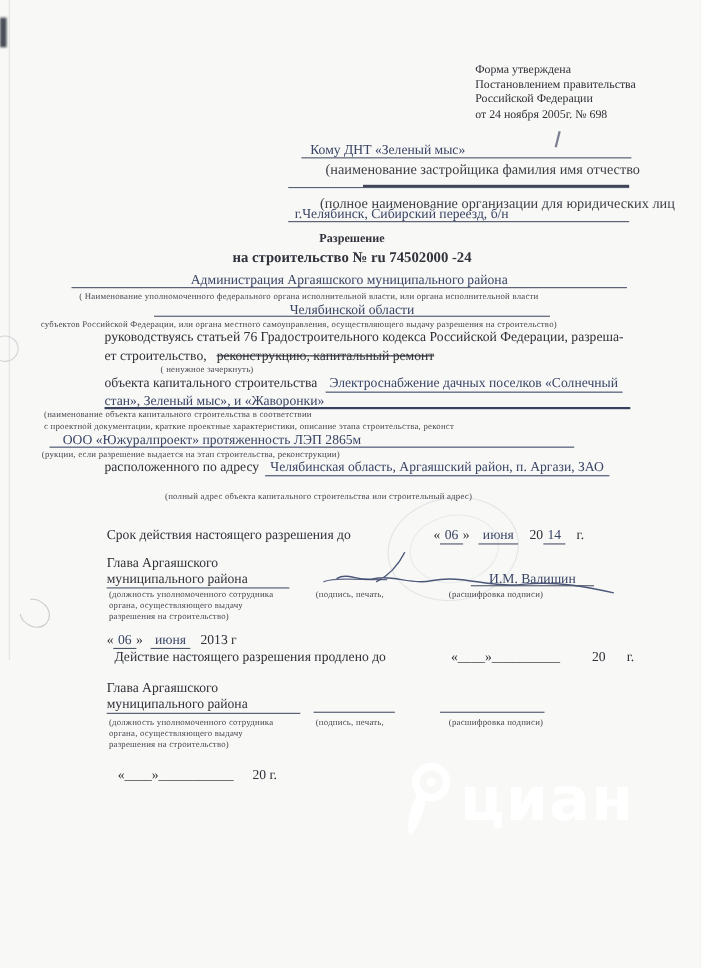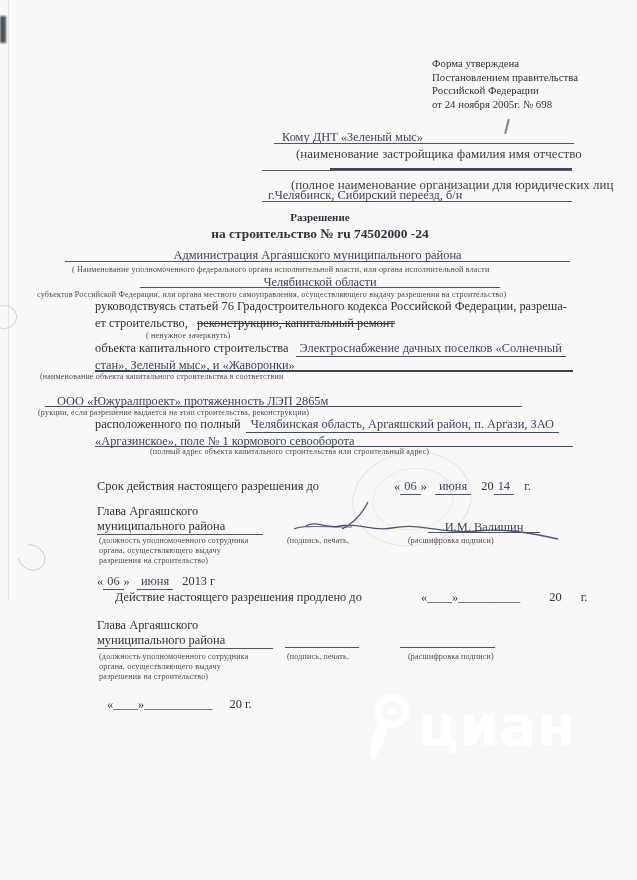--- a/index.html
+++ b/index.html
@@ -79,31 +79,29 @@
   <div class="abs cap" style="left:146px;top:331px;">( ненужное  зачеркнуть)</div>
 
   <div class="abs body-line" style="left:95px;top:341px;text-align:right;">
     <span>объекта капитального строительства</span>
     <span class="fill" style="display:inline-block;border-bottom:1.5px solid #404a6a;padding:0 4px;margin-left:4px;">Электроснабжение дачных  поселков «Солнечный</span>
   </div>
   <div class="abs" style="left:95px;top:355px;width:478px;height:15px;border-bottom:2px solid #38425f;">
     <span class="body-line fill">стан», Зеленый мыс», и «Жаворонки»</span>
   </div>
   <div class="abs cap" style="left:40px;top:372px;">(наименование  объекта  капитального строительства в соответствии</div>
+  <div class="abs cap" style="left:40px;top:383px;">с проектной документации,  краткие проектные   характеристики, описание  этапа  строительства,  реконст</div>
   <div class="abs" style="left:45px;top:391px;width:477px;height:15px;border-bottom:1.5px solid #404a6a;">
     <span class="body-line fill" style="padding-left:12px;">ООО «Южуралпроект»  протяженность ЛЭП  2865м</span>
   </div>
   <div class="abs cap" style="left:38px;top:408px;">(рукции,  если  разрешение выдается  на этап  строительства,  реконструкции)</div>
 
   <div class="abs body-line" style="left:95px;top:417px;">
-    <span>расположенного по полный</span>
+    <span>расположенного по адресу</span>
     <span class="fill" style="display:inline-block;border-bottom:1.5px solid #404a6a;padding:0 5px;margin-left:2px;">Челябинская  область,  Аргаяшский район,  п. Аргази,  ЗАО</span>
-  </div>
-  <div class="abs" style="left:95px;top:431px;width:478px;height:15px;border-bottom:1.5px solid #404a6a;">
-    <span class="body-line fill">«Аргазинское», поле № 1  кормового севооборота</span>
   </div>
   <div class="abs cap" style="left:150px;top:447px;">(полный адрес объекта капитального строительства или строительный адрес)</div>
 
   <div class="abs body-line" style="left:97px;top:479px;">
     <span>Срок действия настоящего разрешения  до</span>
     <span style="margin-left:72px;">«</span><span class="u fill">06</span><span>»</span>
     <span class="u fill" style="margin-left:5px;">июня</span>
     <span style="margin-left:7px;">20</span><span class="u fill">14</span>
     <span style="margin-left:7px;">г.</span>
   </div>
@@ -123,21 +121,21 @@
   <div class="abs cap" style="left:287px;top:536px;">(подпись, печать,</div>
   <div class="abs cap" style="left:408px;top:536px;">(расшифровка подписи)</div>
   <div class="abs cap" style="left:99px;top:546px;">органа, осуществляющего выдачу</div>
   <div class="abs cap" style="left:99px;top:556px;">разрешения на строительство)</div>
 
   <div class="abs body-line" style="left:97px;top:574px;">
     <span>«</span><span class="u fill">06</span><span>»</span>
     <span class="u fill" style="margin-left:4px;">июня</span>
     <span style="margin-left:6px;">2013 г</span>
   </div>
-  <div class="abs body-line" style="left:115px;top:590px;">
+  <div class="abs body-line" style="left:104px;top:590px;">
     <span>Действие  настоящего  разрешения   продлено  до</span>
     <span style="margin-left:56px;">«____»__________</span>
     <span style="margin-left:26px;">20</span>
     <span style="margin-left:16px;">г.</span>
   </div>
 
   <div class="abs body-line" style="left:97px;top:618px;">Глава  Аргаяшского</div>
   <div class="abs body-line" style="left:97px;top:633px;">
     <span style="display:inline-block;border-bottom:1.2px solid #4d5468;padding-right:48px;">муниципального  района</span>
   </div>

